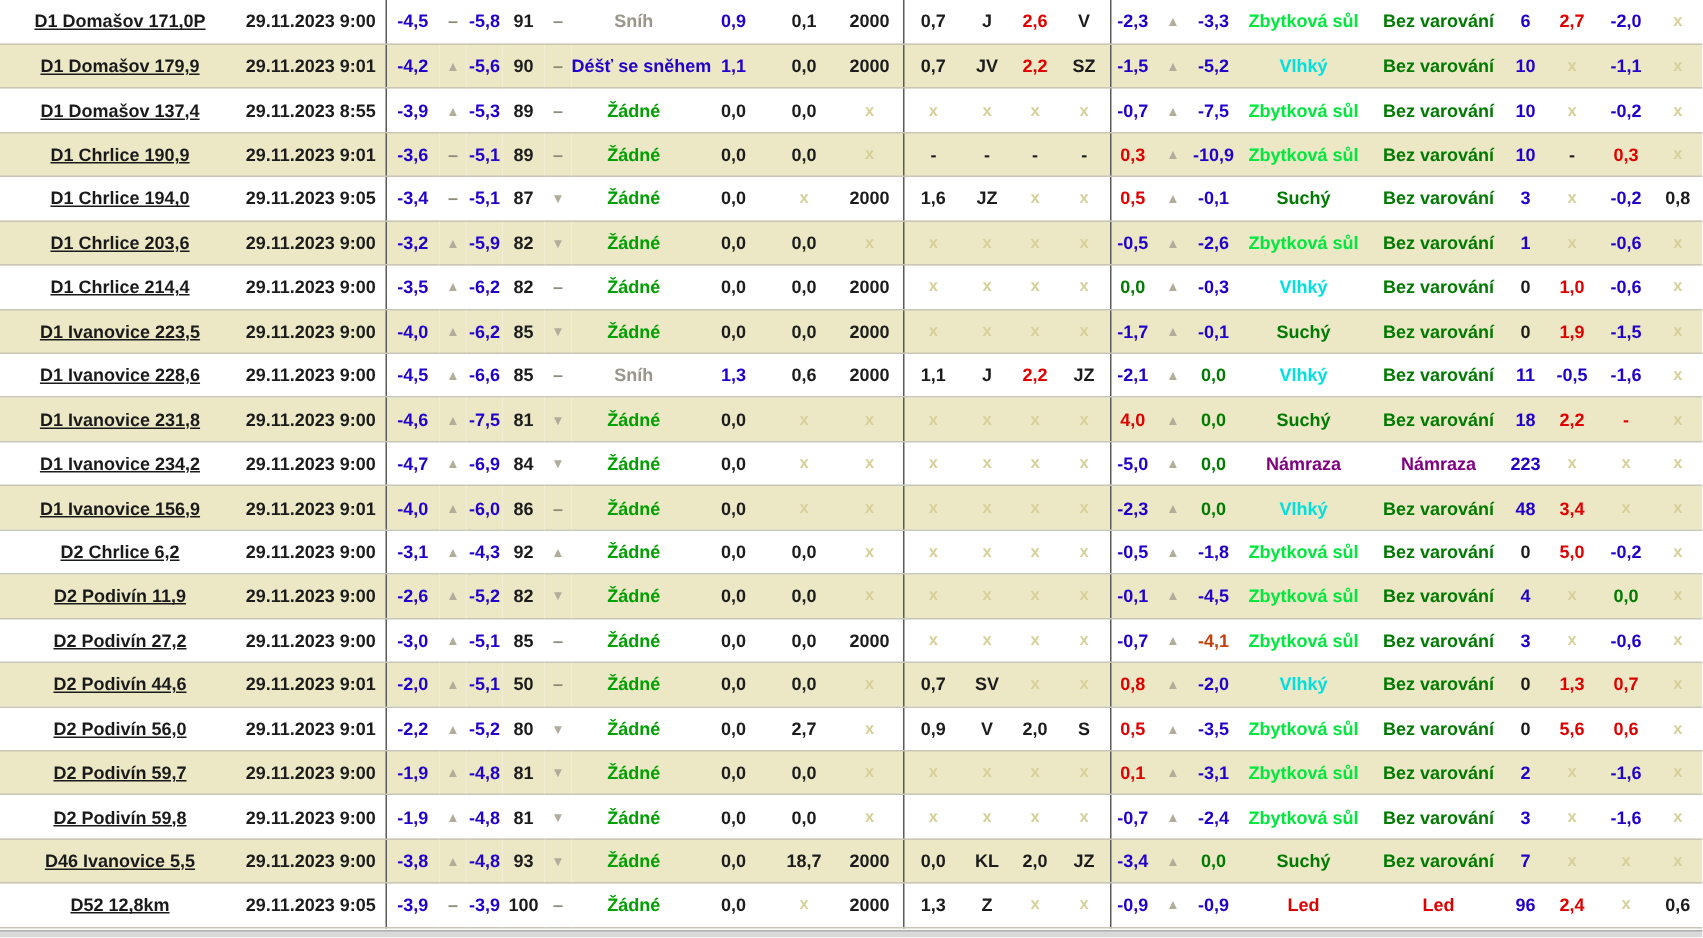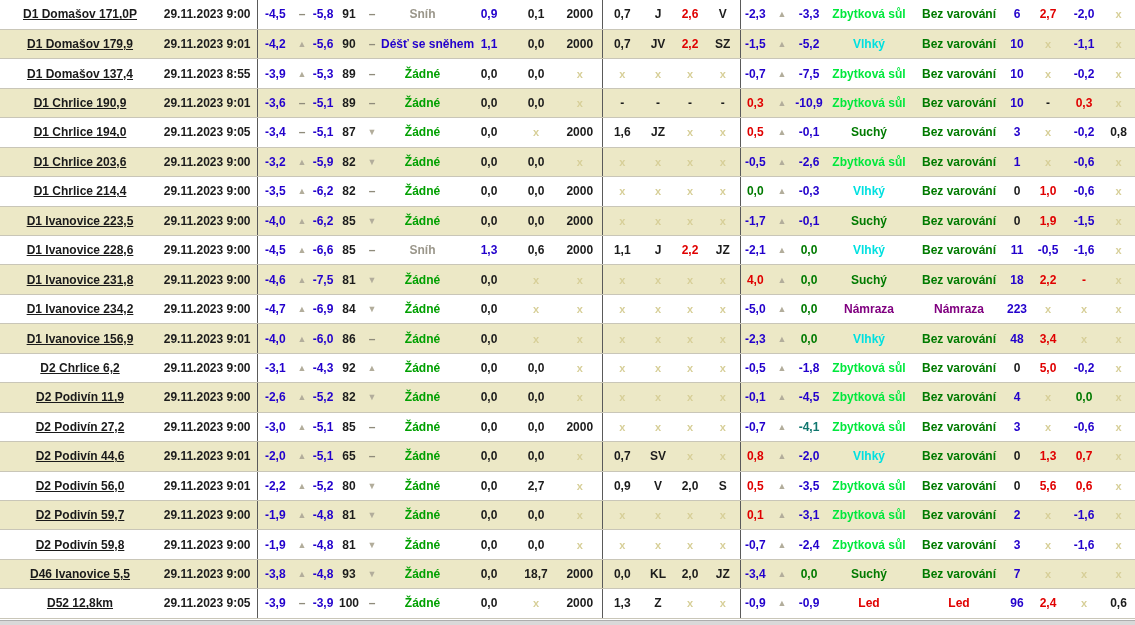--- a/index.html
+++ b/index.html
@@ -433,35 +433,35 @@
           <td style="color: rgb(0, 160, 0);">Žádné</td>
           <td style="color: rgb(28, 28, 28);">0,0</td>
           <td style="color: rgb(28, 28, 28);">0,0</td>
           <td class="sep" style="color: rgb(28, 28, 28);">2000</td>
           <td class="xmark" style="color: rgb(215, 207, 152);">x</td>
           <td class="xmark" style="color: rgb(215, 207, 152);">x</td>
           <td class="xmark" style="color: rgb(215, 207, 152);">x</td>
           <td class="xmark sep" style="color: rgb(215, 207, 152);">x</td>
           <td style="color: rgb(34, 0, 204);">-0,7</td>
           <td class="trend" style="color: rgb(178, 173, 155);">▲</td>
-          <td style="color: #0f766e; text-align: center;">-4,1</td>
+          <td style="color: #c2410c; text-align: center;">-4,1</td>
           <td style="color: rgb(0, 232, 60);">Zbytková sůl</td>
           <td style="color: rgb(0, 122, 0);">Bez varování</td>
           <td style="color: rgb(34, 0, 204);">3</td>
           <td class="xmark" style="color: rgb(215, 207, 152);">x</td>
           <td style="color: rgb(34, 0, 204);">-0,6</td>
           <td class="xmark" style="color: rgb(215, 207, 152);">x</td>
         </tr>
         <tr class="alt">
           <td class="station"><a>D2 Podivín 44,6</a></td>
           <td class="time sep">29.11.2023 9:01</td>
           <td style="color: rgb(34, 0, 204);">-2,0</td>
           <td class="trend" style="color: rgb(178, 173, 155);">▲</td>
           <td style="color: rgb(34, 0, 204);">-5,1</td>
-          <td style="color: rgb(28, 28, 28);">65</td>
+          <td style="color: rgb(28, 28, 28);">50</td>
           <td style="color: rgb(143, 139, 123);">–</td>
           <td style="color: rgb(0, 160, 0);">Žádné</td>
           <td style="color: rgb(28, 28, 28);">0,0</td>
           <td style="color: rgb(28, 28, 28);">0,0</td>
           <td class="xmark sep" style="color: rgb(215, 207, 152);">x</td>
           <td style="color: rgb(28, 28, 28);">0,7</td>
           <td style="color: rgb(28, 28, 28);">SV</td>
           <td class="xmark" style="color: rgb(215, 207, 152);">x</td>
           <td class="xmark sep" style="color: rgb(215, 207, 152);">x</td>
           <td style="color: rgb(224, 0, 0);">0,8</td>

